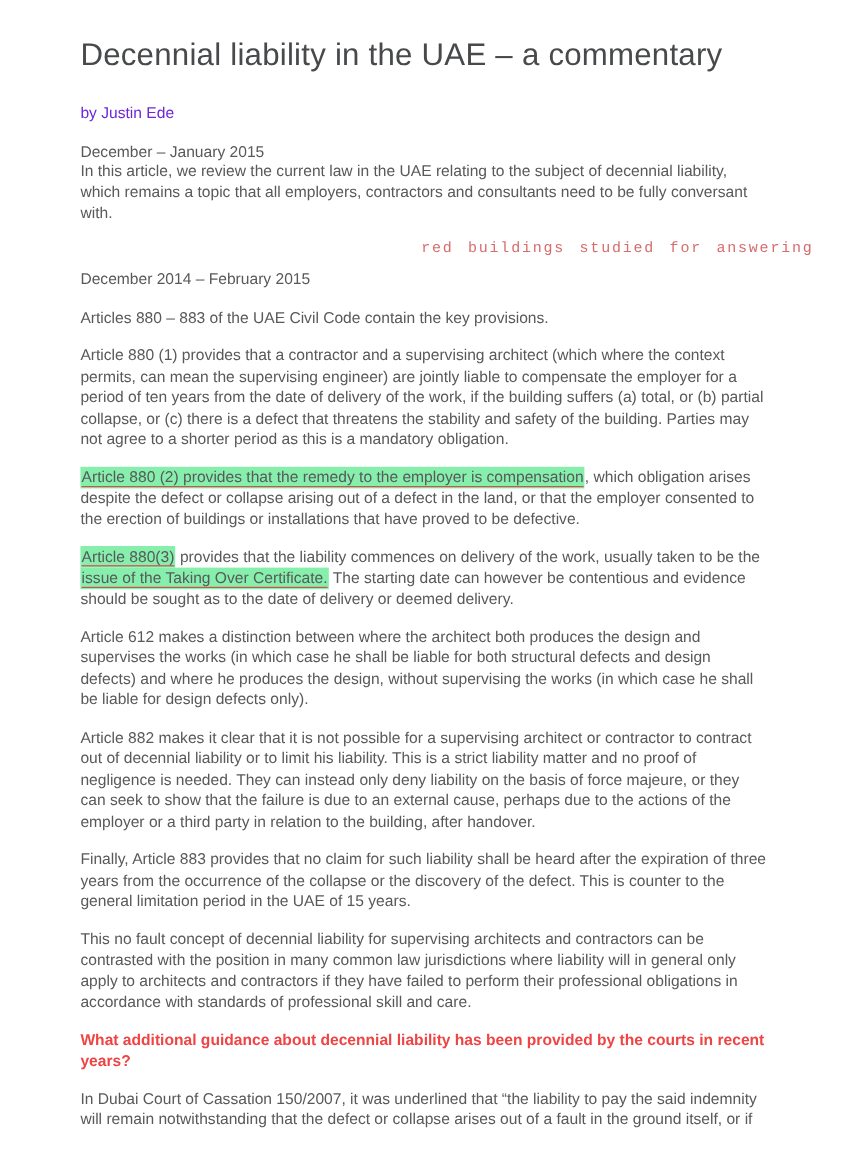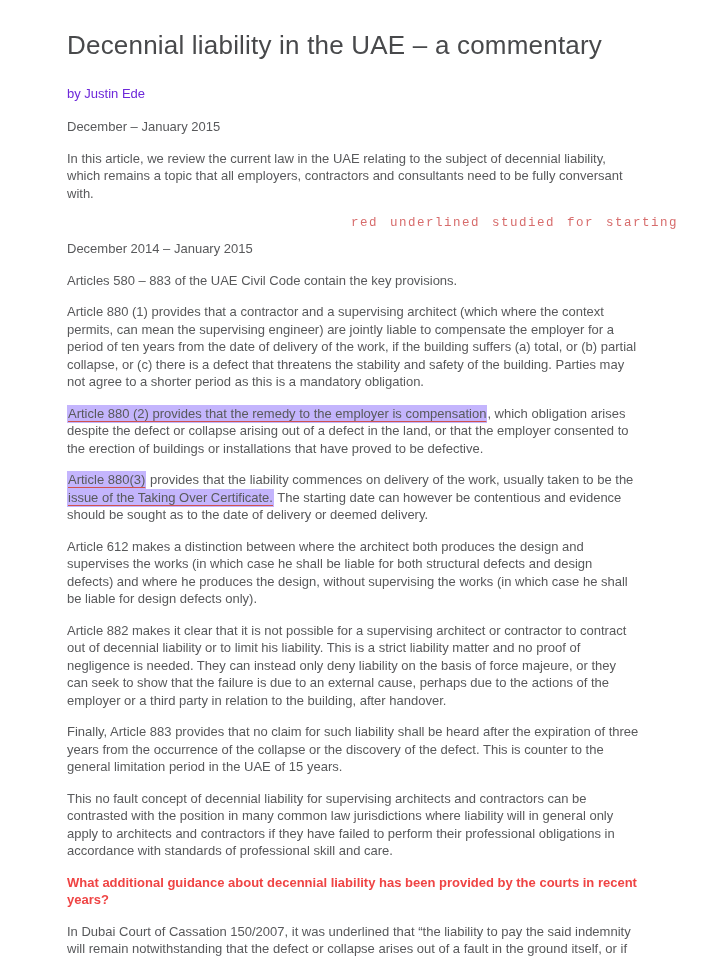--- a/index.html
+++ b/index.html
@@ -29,21 +29,21 @@
     line-height: 1.15;
   }
   .byline {
     font-size: 13px;
     color: #6d28d9;
     margin: 0 0 18px 0;
   }
   .pub-date {
     font-size: 13px;
     color: #58595b;
-    margin: 0 0 16px 0;
+    margin: 0 0 0 0;
   }
   .body-text p, .body-text h2 {
     font-size: 13px;
     line-height: 17.5px;
     color: #58595b;
     margin: 0 16px 14px 0;
   }
   .body-text h2.heading {
     font-weight: 700;
     color: #ef4444;
@@ -58,44 +58,44 @@
     text-align: right;
     margin: 0 -22px 10px 0;
   }
   .run-redline {
     text-decoration-color: #d0524e;
     text-decoration-thickness: 1px;
     text-underline-offset: 2.5px;
     text-decoration-skip-ink: none;
   }
   .run-highlight-redline {
-    background: #c4b5fd;
+    background: #86efac;
     padding: 1px 1px 2px 1px;
     text-decoration: underline;
     text-decoration-color: #d0524e;
     text-decoration-thickness: 1px;
     text-underline-offset: 2.5px;
     text-decoration-skip-ink: none;
   }
 </style>
 </head>
 <body>
 
 <div class="page">
   <h1 class="doc-title">Decennial liability in the UAE – a commentary</h1>
 
   <p class="byline">by Justin Ede</p>
 
   <p class="pub-date">December – January 2015</p>
 
   <div class="body-text" id="article-body">
       <p><span class="run-plain">In this article, we review the current law in the UAE relating to the subject of decennial liability, which remains a topic that all employers, contractors and consultants need to be fully conversant with.</span></p>
-      <div class="annotation">red underlined studied for starting</div>
-      <p><span class="run-plain">December 2014 – January 2015</span></p>
-      <p><span class="run-plain">Articles 580 – 883 of the UAE Civil Code contain the key provisions.</span></p>
+      <div class="annotation">red buildings studied for answering</div>
+      <p><span class="run-plain">December 2014 – February 2015</span></p>
+      <p><span class="run-plain">Articles 880 – 883 of the UAE Civil Code contain the key provisions.</span></p>
       <p><span class="run-plain">Article 880 (1) </span><span class="run-redline">provides that a contractor and a supervising architect (which where the context permits, can mean the supervising engineer) are jointly liable to compensate the employer for a period of ten years from the date of delivery of the work, if the building suffers (a) total, or (b) partial collapse, or (c) there is a defect that threatens the stability and safety of the building. Parties may not agree to a shorter period as this is a mandatory obligation.</span></p>
       <p><span class="run-highlight-redline">Article 880 (2) provides that the remedy to the employer is compensation</span><span class="run-plain">, which obligation arises despite the defect or collapse arising out of a defect in the land, or that the employer consented to the erection of buildings or installations that have proved to be defective.</span></p>
       <p><span class="run-highlight-redline">Article 880(3)</span><span class="run-plain"> provides that the liability commences on delivery of the work, </span><span class="run-redline">usually taken to be the </span><span class="run-highlight-redline">issue of the Taking Over Certificate.</span><span class="run-plain">  The starting date can however be contentious and evidence should be sought as to the date of delivery or deemed delivery.</span></p>
       <p><span class="run-plain">Article 612 </span><span class="run-redline">makes a distinction between where the architect  both produces the design and supervises the works (in which case he shall be liable for both structural defects and design defects) and where  he produces the design, without supervising the works (in which case he shall be liable for design defects only).</span></p>
       <p><span class="run-plain">Article 882 makes it clear that it is not possible for a supervising architect or contractor to contract out of decennial liability or to limit his liability.  This is a strict liability matter and no proof of negligence is needed.  They can instead only deny liability on the basis of force majeure, or they can seek to show that the failure is due to an external cause, perhaps due to the actions of the employer or a third party in relation to the building, after handover.</span></p>
       <p><span class="run-plain">Finally, Article 883 provides that no claim for such liability shall be heard after the expiration of three years from the occurrence of the collapse or the discovery of the defect.  This is counter to the general limitation period in the UAE of 15 years.</span></p>
       <p><span class="run-plain">This no fault concept of decennial liability for supervising architects and contractors can be contrasted with the position in many common law jurisdictions where liability will in general only apply to architects and contractors if they have failed to perform their professional obligations in accordance with standards of professional skill and care.</span></p>
       <h2 class="heading"><span class="run-plain">What additional guidance about decennial liability has been provided by the courts in recent years?</span></h2>
       <p><span class="run-plain">In Dubai Court of Cassation 150/2007, it was underlined that “the liability to pay the said indemnity will remain notwithstanding that the defect or collapse arises out of a fault in the ground itself, or if</span></p>
     </div>

